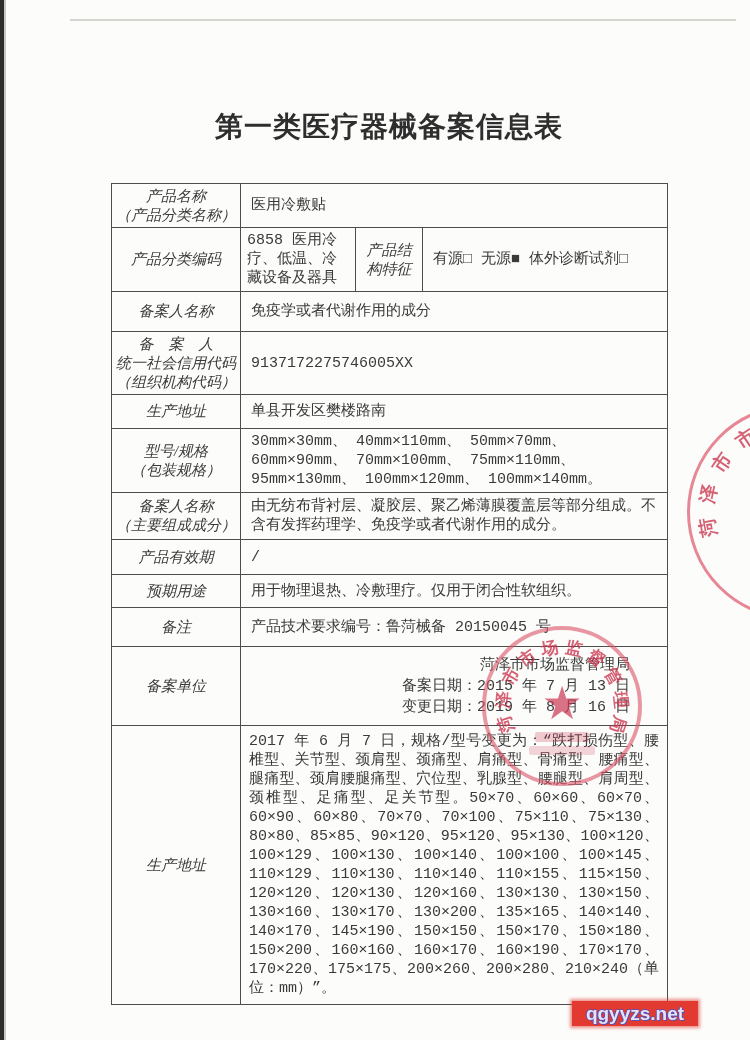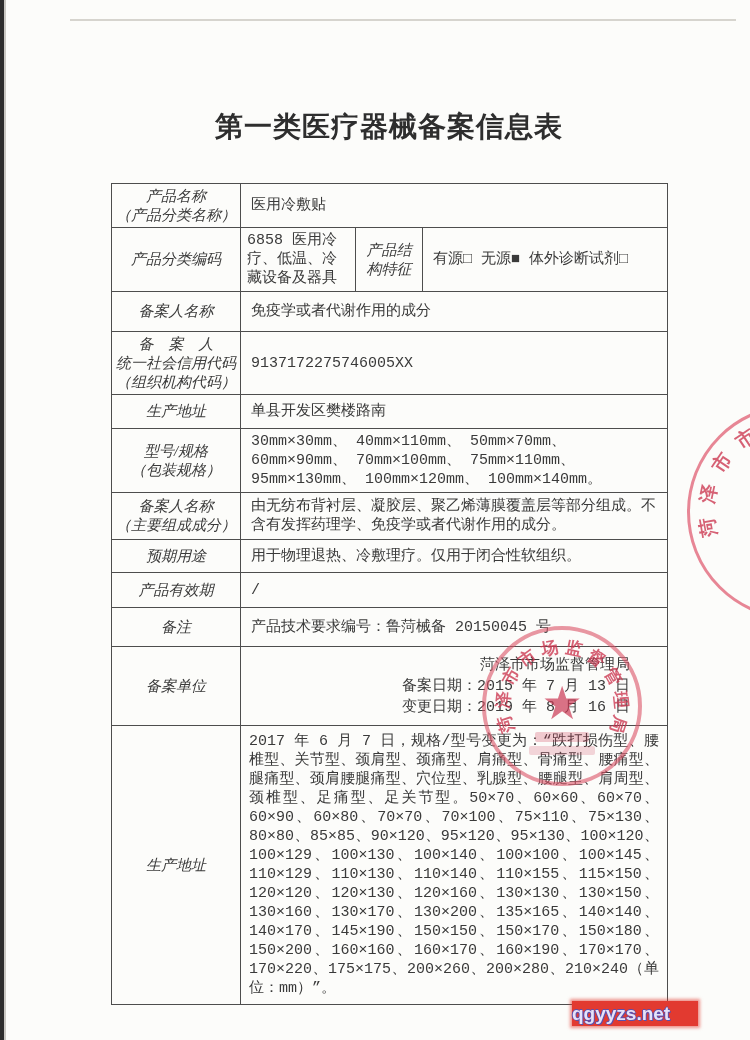--- a/index.html
+++ b/index.html
@@ -63,21 +63,21 @@
     font-size:46px;color:rgba(203,55,82,0.7);line-height:1;
   }
   .seal-sub{position:absolute;left:50%;background:rgba(205,55,80,0.26);border-radius:2px;}
   .seal-sub1{top:50%;transform:translate(-50%,26px);width:54px;height:10px;}
   .seal-sub2{top:50%;transform:translate(-50%,40px);width:66px;height:9px;background:rgba(205,55,80,0.2);}
 
   .watermark{
     position:absolute;left:572px;top:1001px;width:126px;height:25px;
     background:#e23a30;
     box-shadow:0 0 3px 2px rgba(226,58,48,0.55);
-    text-align:left;line-height:25px;
+    text-align:center;line-height:25px;
     font-family:"Liberation Sans","DejaVu Sans",sans-serif;
     font-size:19px;font-weight:bold;color:#e6e2f8;
     text-shadow:1px 1px 0 #5a50ae,-1px 0 0 #5a50ae,0 -1px 0 #5a50ae;
   }
 </style>
 </head>
 <body>
 
 <div class="page">
   <div class="edge-strip"></div>
@@ -130,27 +130,27 @@
       </td>
       <td class="val" colspan="3">30mm×30mm、 40mm×110mm、 50mm×70mm、 60mm×90mm、 70mm×100mm、 75mm×110mm、 95mm×130mm、 100mm×120mm、 100mm×140mm。</td>
     </tr>
     <tr style="height:47px">
       <td class="lbl">
         <div>备案人名称</div>
         <div>（主要组成成分）</div>
       </td>
       <td class="val" colspan="3">由无纺布背衬层、凝胶层、聚乙烯薄膜覆盖层等部分组成。不含有发挥药理学、免疫学或者代谢作用的成分。</td>
     </tr>
+    <tr style="height:35px">
+      <td class="lbl">产品有效期</td>
+      <td class="val" colspan="3">/</td>
+    </tr>
     <tr style="height:33px">
       <td class="lbl">预期用途</td>
       <td class="val" colspan="3">用于物理退热、冷敷理疗。仅用于闭合性软组织。</td>
-    </tr>
-    <tr style="height:35px">
-      <td class="lbl">产品有效期</td>
-      <td class="val" colspan="3">/</td>
     </tr>
     <tr style="height:39px">
       <td class="lbl">备注</td>
       <td class="val" colspan="3">产品技术要求编号：鲁菏械备 20150045 号</td>
     </tr>
     <tr style="height:79px">
       <td class="lbl">备案单位</td>
       <td class="val unit" colspan="3">
         <div class="r">菏泽市市场监督管理局</div>
         <div class="r">备案日期：2015 年 7 月 13 日</div>

